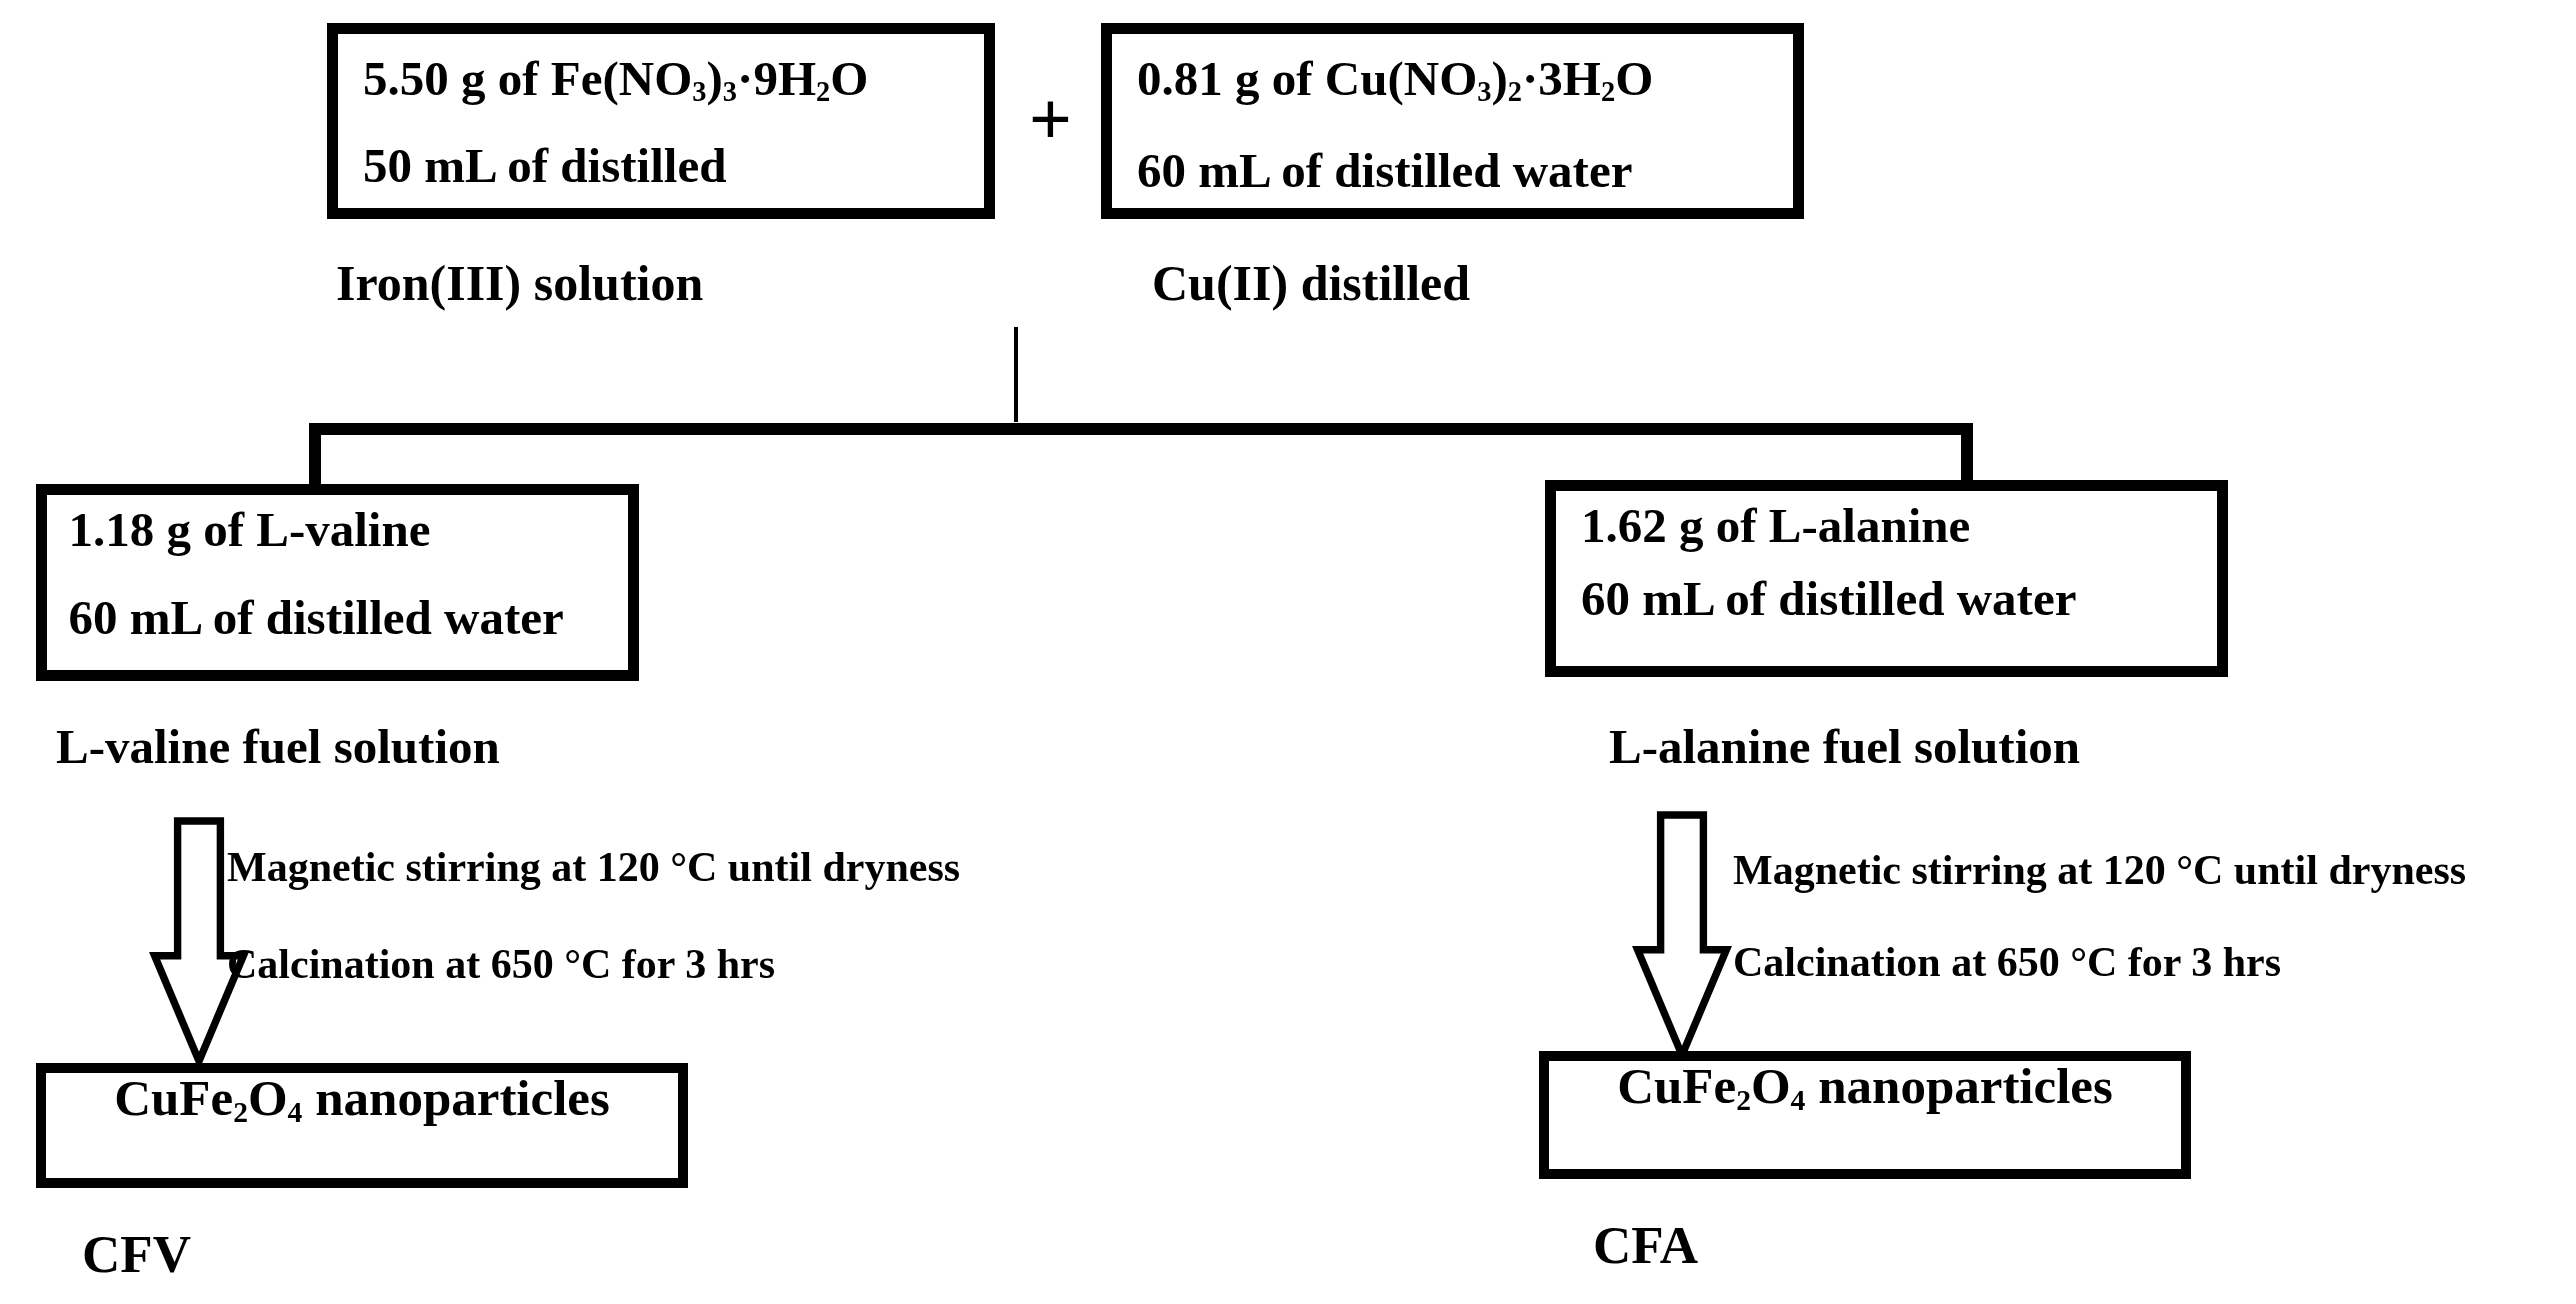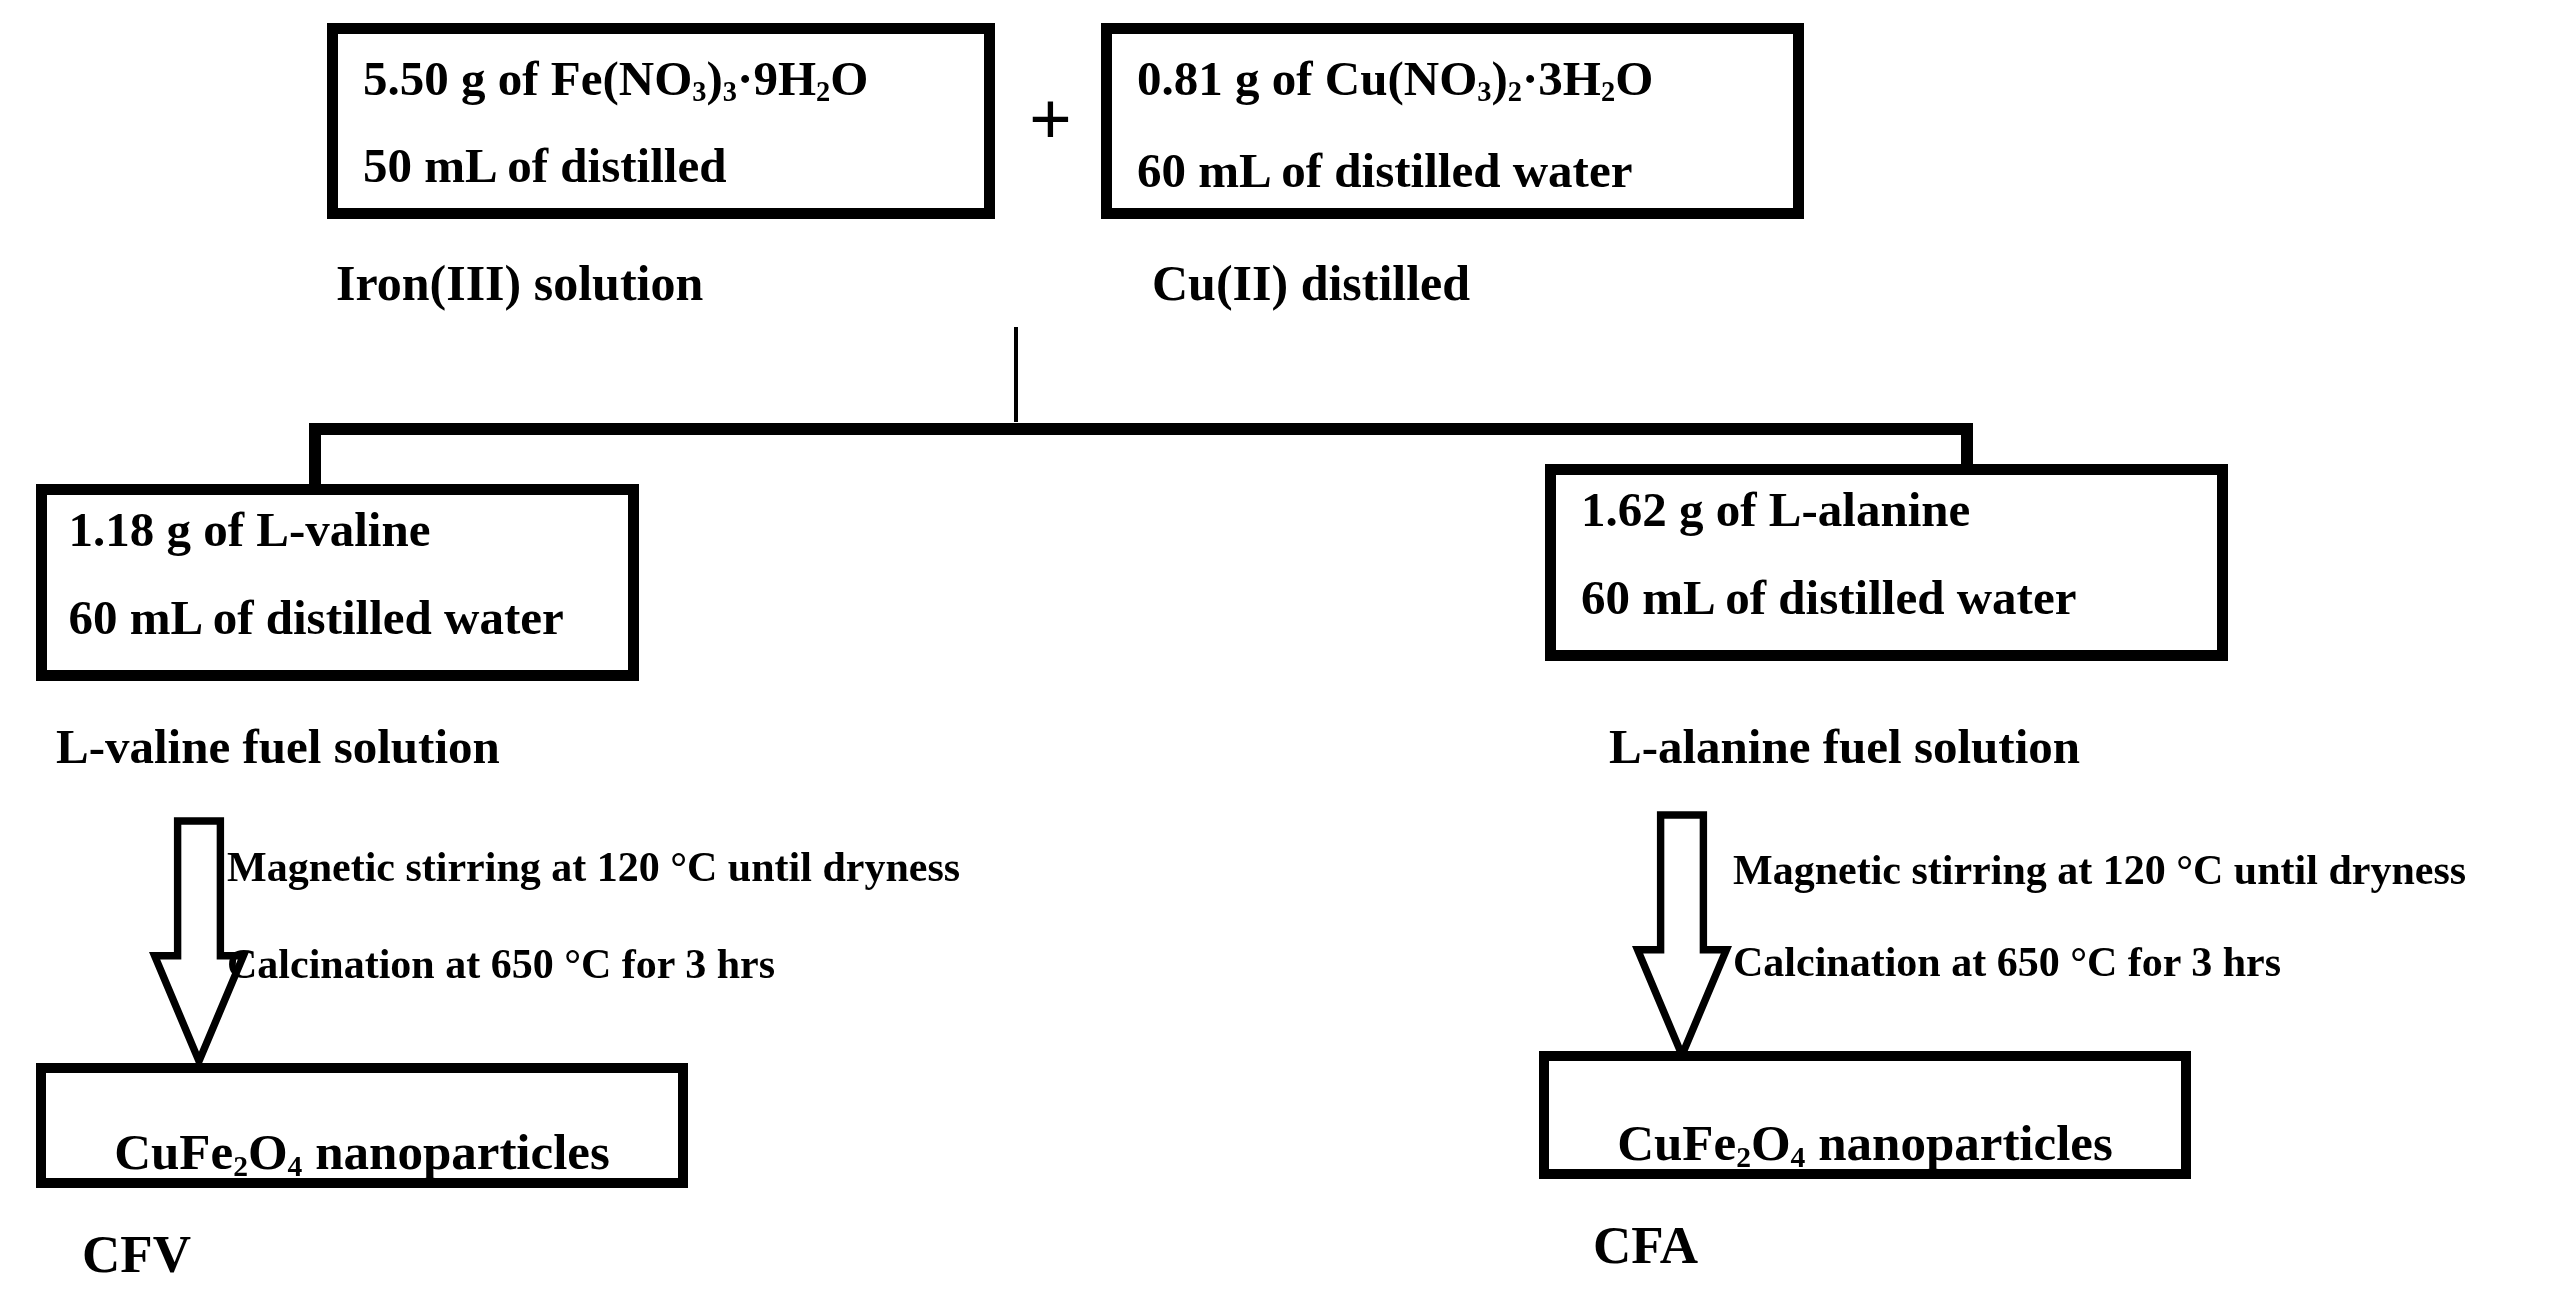--- a/index.html
+++ b/index.html
@@ -13,21 +13,21 @@
     border:11.5px solid #000;background:#fff;box-sizing:border-box;
     display:flex;flex-direction:column;justify-content:space-between;
   }
   .bline{line-height:1;white-space:nowrap;font-size:49px;}
   .caption{line-height:1;white-space:nowrap;font-size:49px;}
   .note{line-height:1;white-space:nowrap;font-size:42px;}
   .plus{line-height:1;text-align:center;font-size:76px;}
   .rule{background:#000;}
   .product-box{
     border:10.7px solid #000;background:#fff;box-sizing:border-box;
-    display:flex;align-items:flex-end;justify-content:center;
+    display:flex;align-items:flex-start;justify-content:center;
   }
   .product-text{line-height:1;white-space:nowrap;font-size:51px;}
   .code{line-height:1;white-space:nowrap;font-size:53px;}
   sub{font-size:0.58em;vertical-align:-0.22em;line-height:0;}
 </style>
 </head>
 <body>
 
 <div class="canvas">
 
@@ -49,21 +49,21 @@
   <div class="abs rule" style="left:1014px;top:327px;width:4.1px;height:95px;"></div>
   <div class="abs rule" style="left:309px;top:423px;width:1664px;height:11.5px;"></div>
   <div class="abs rule" style="left:309px;top:423px;width:11.5px;height:61px;"></div>
   <div class="abs rule" style="left:1961px;top:423px;width:11.5px;height:61px;"></div>
 
   <div class="abs box" style="left:36px;top:484px;width:603px;height:197px;padding:10px 15px 28px 21.4px;">
     <div class="bline">1.18 g of L-valine</div>
     <div class="bline">60 mL of distilled water</div>
   </div>
 
-  <div class="abs box" style="left:1545px;top:464px;width:683px;height:197px;padding:10px 15px 28px 25px;">
+  <div class="abs box" style="left:1545px;top:480px;width:683px;height:197px;padding:10px 15px 43px 25px;">
     <div class="bline">1.62 g of L-alanine</div>
     <div class="bline">60 mL of distilled water</div>
   </div>
 
   <div class="abs caption" style="left:1609px;top:722px;">L-alanine fuel solution</div>
   <div class="abs caption" style="left:56px;top:722px;">L-valine fuel solution</div>
 
   <svg class="abs" style="left:148px;top:816px;" width="102" height="250" viewBox="0 0 124 304">
     <path d="M36 6 L88 6 L88 170 L116 170 L62 298 L8 170 L36 170 Z" fill="#ffffff" stroke="#000000" stroke-width="9" stroke-linejoin="miter"></path>
   </svg>

